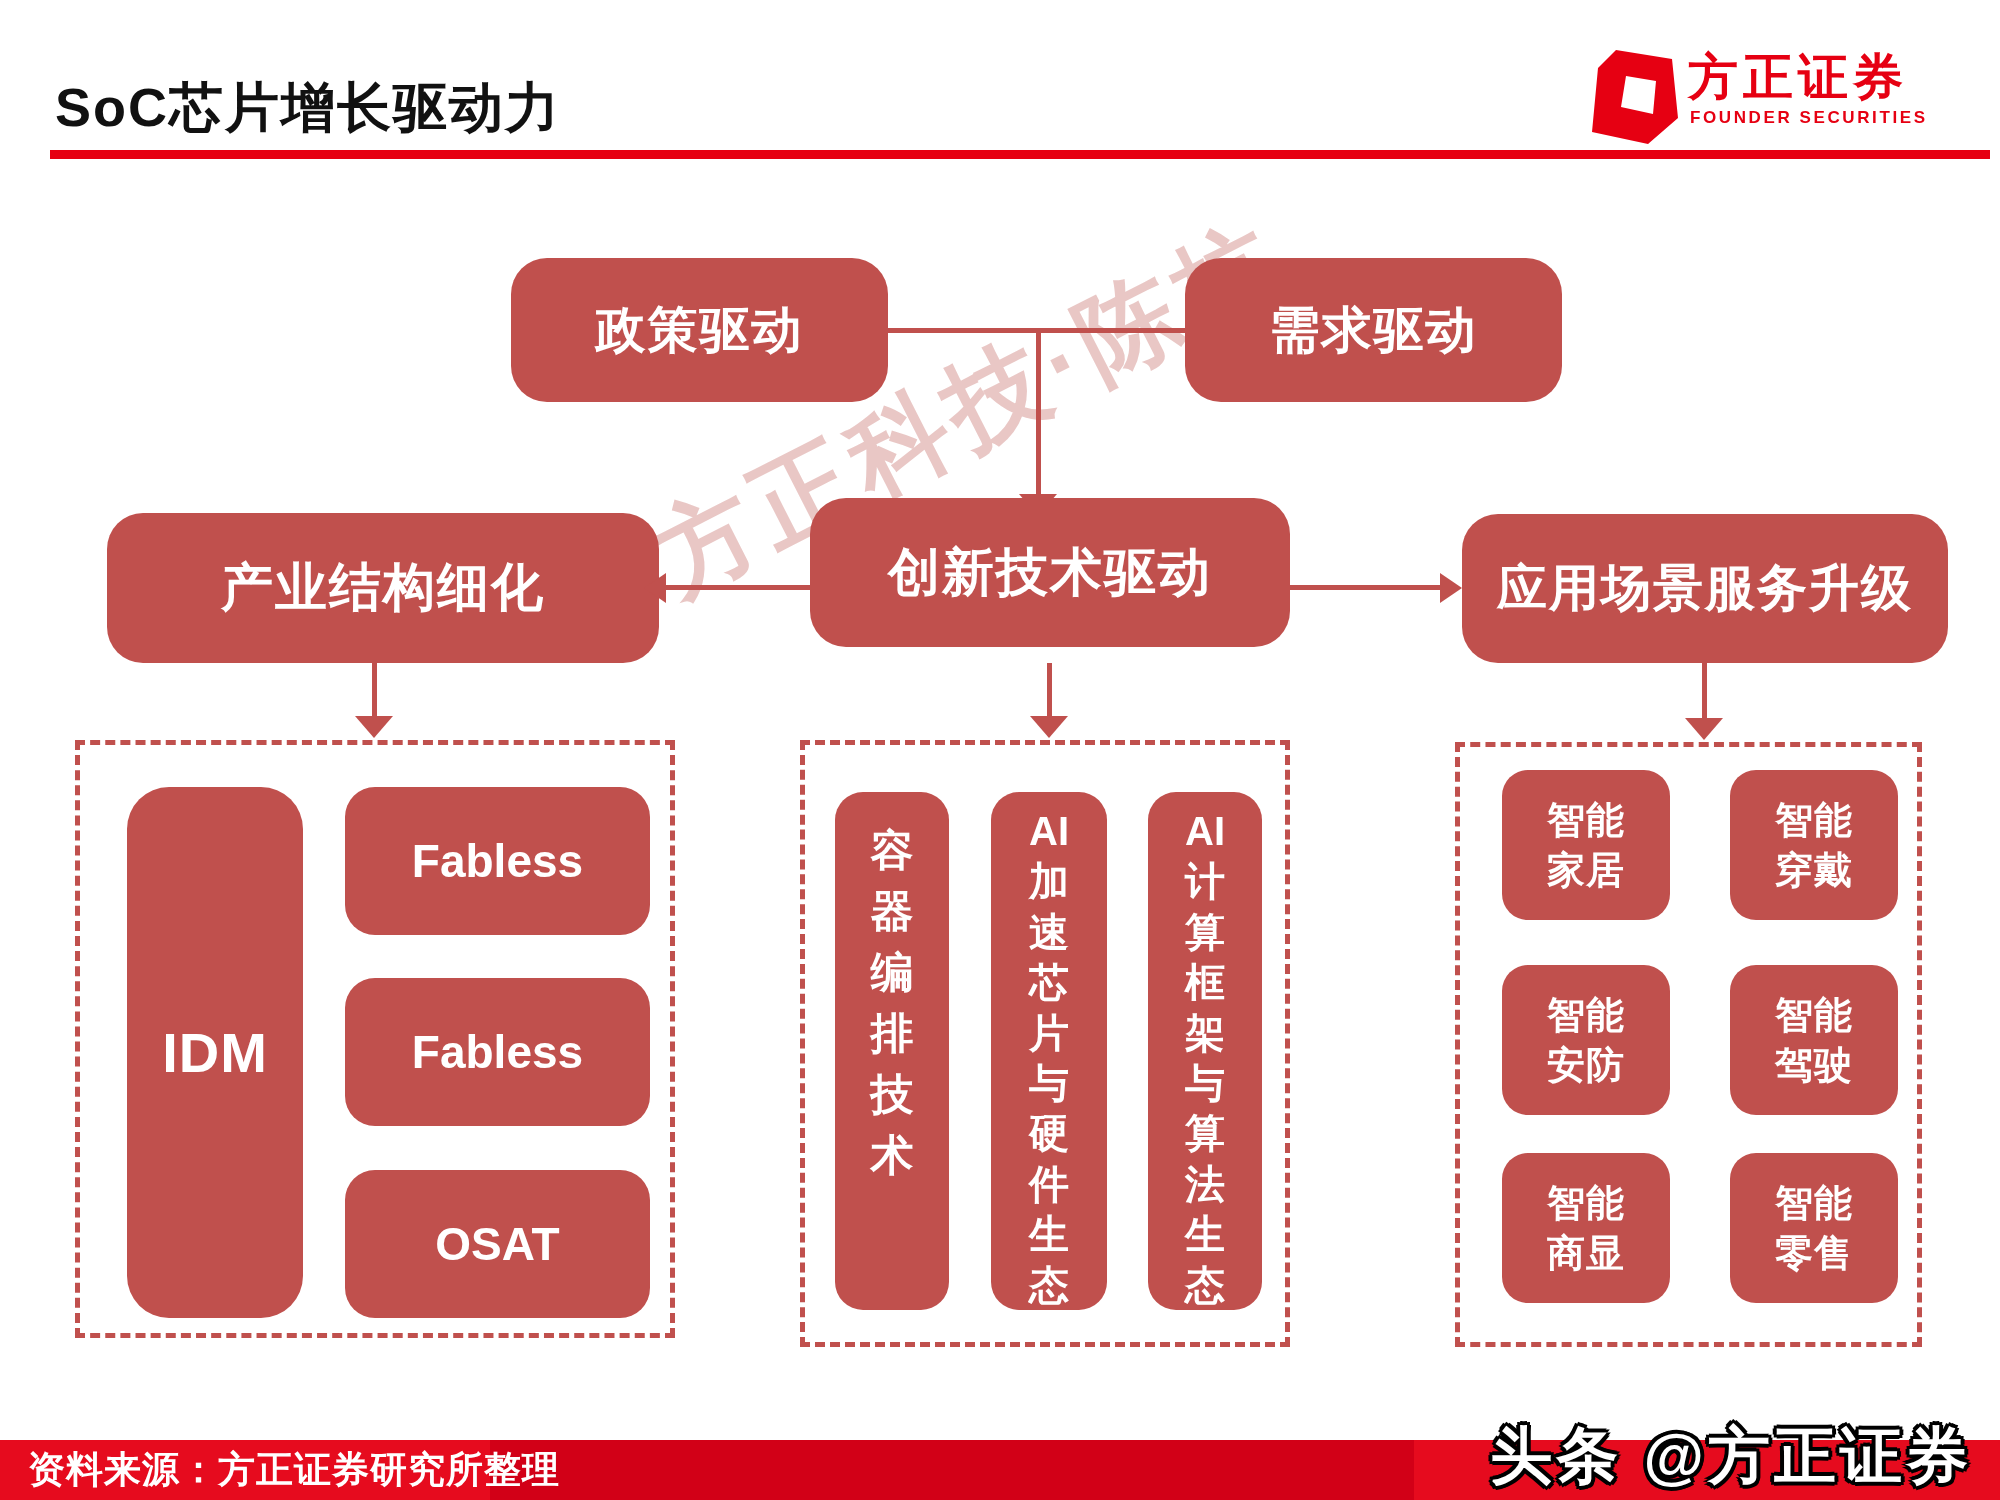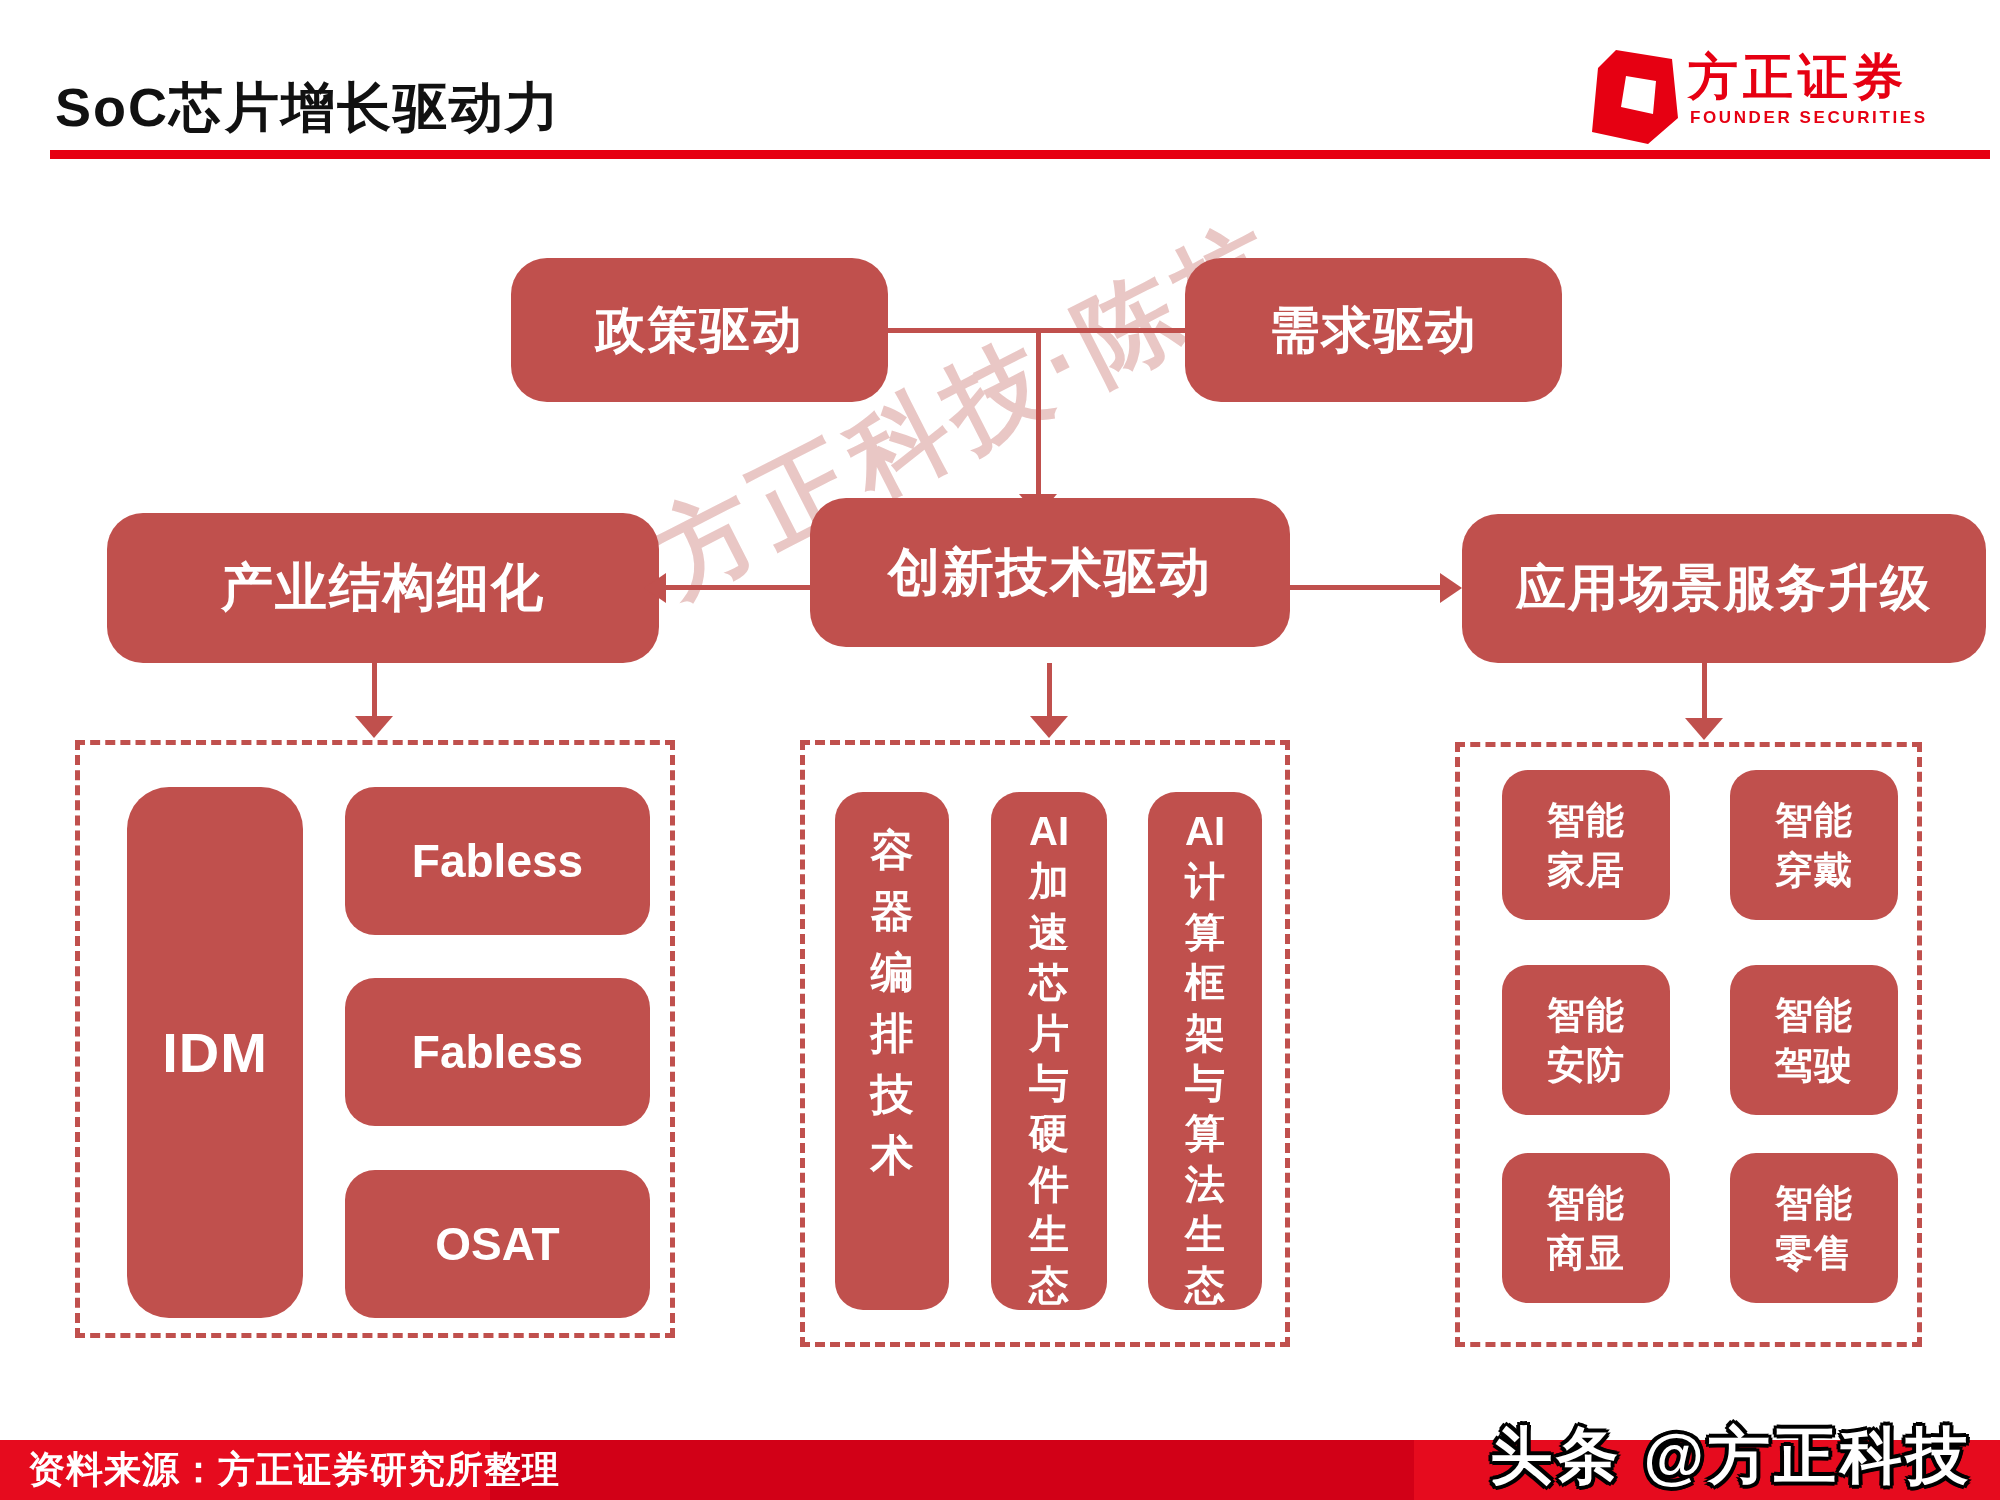--- a/index.html
+++ b/index.html
@@ -33,21 +33,21 @@
   
   .node{
     position:absolute;background:var(--node-red);color:#fff;font-weight:700;
     display:flex;align-items:center;justify-content:center;border-radius:36px;
     text-align:center;letter-spacing:2px;
   }
   .n-policy{left:511px;top:258px;width:377px;height:144px;font-size:50px;}
   .n-demand{left:1185px;top:258px;width:377px;height:144px;font-size:50px;}
   .n-industry{left:107px;top:513px;width:552px;height:150px;font-size:52px;}
   .n-innovation{left:810px;top:498px;width:480px;height:149px;font-size:52px;}
-  .n-application{left:1462px;top:514px;width:524px;height:149px;font-size:50px;}
+  .n-application{left:1462px;top:514px;width:486px;height:149px;font-size:50px;}
   
   .cline{position:absolute;background:var(--node-red);}
   .ahead{position:absolute;width:0;height:0;}
   .ah-down{border-left:19px solid transparent;border-right:19px solid transparent;border-top:22px solid var(--node-red);}
   .ah-left{border-top:15px solid transparent;border-bottom:15px solid transparent;border-right:22px solid var(--node-red);}
   .ah-right{border-top:15px solid transparent;border-bottom:15px solid transparent;border-left:22px solid var(--node-red);}
   
   .group{position:absolute;border:5px dashed var(--node-red);background:transparent;}
   .g-industry{left:75px;top:740px;width:600px;height:598px;}
   .g-innovation{left:800px;top:740px;width:490px;height:607px;}
@@ -186,15 +186,15 @@
 驾驶</div>
     <div class="app-item app-r3 app-c1">智能
 商显</div>
     <div class="app-item app-r3 app-c2">智能
 零售</div>
   </div>
 
   <div class="footer-bar">
     <div class="footer-source">资料来源：方正证券研究所整理</div>
   </div>
-  <div class="toutiao">头条 @方正科技</div>
+  <div class="toutiao">头条 @方正证券</div>
 
 </div>
 
 </body></html>

